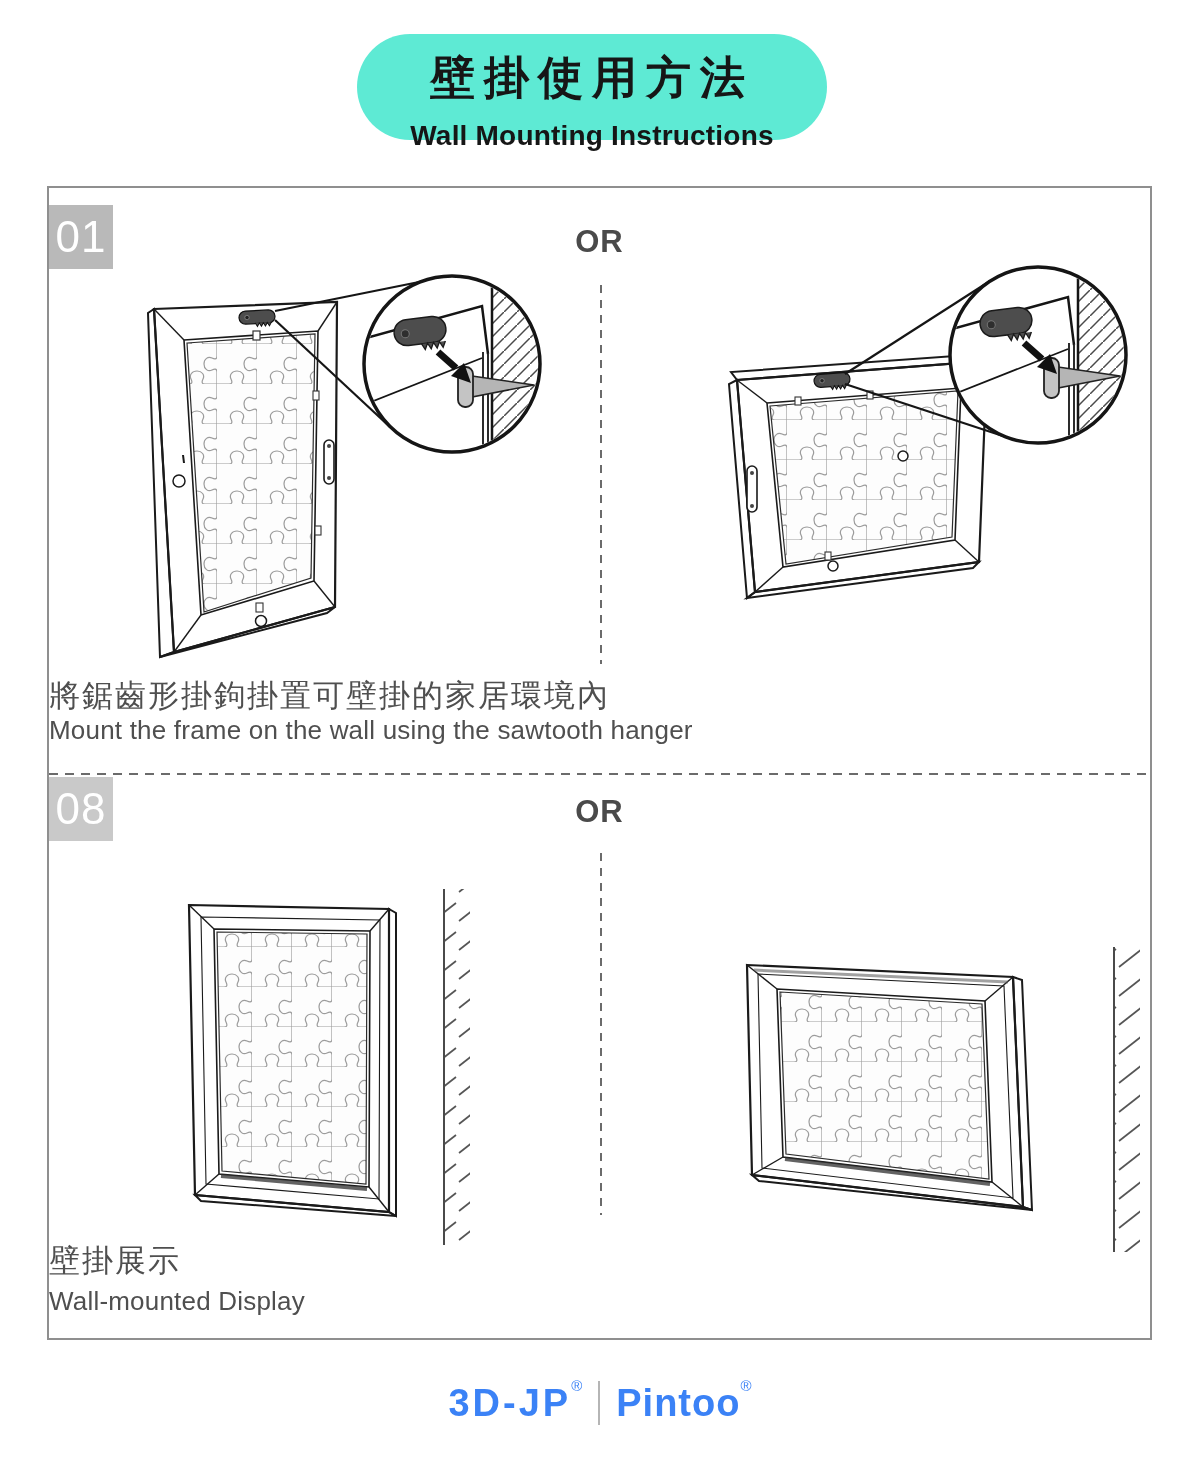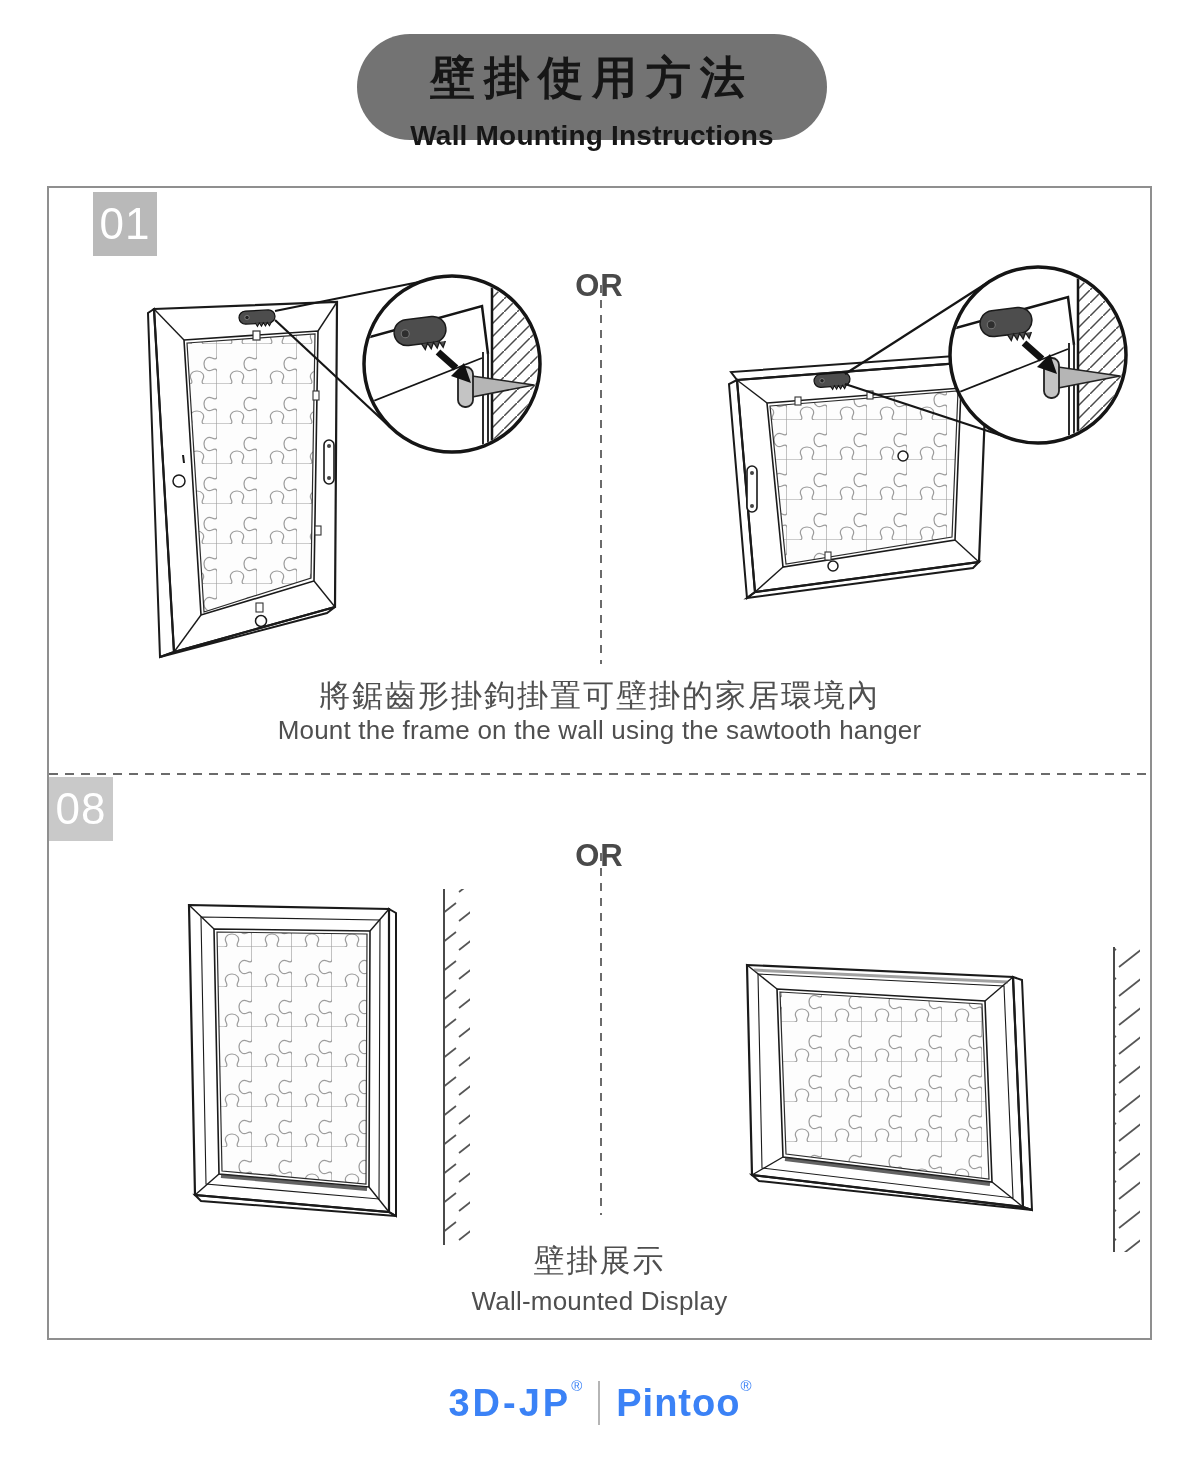--- a/index.html
+++ b/index.html
@@ -1,40 +1,40 @@
 <!DOCTYPE html>
 <html><head>
 <meta charset="utf-8">
 <style>
   html,body{margin:0;padding:0;background:#fff;}
   body{width:1200px;height:1470px;position:relative;font-family:"Liberation Sans",sans-serif;color:#1c1c1c;}
   .page{position:absolute;inset:0;}
 
   
-  .title-pill{position:absolute;left:357px;top:34px;width:470px;height:106px;background:#737373;border-radius:56px;text-align:center;}
+  .title-pill{position:absolute;left:357px;top:34px;width:470px;height:106px;background:#5eead4;border-radius:56px;text-align:center;}
   .title-zh{margin-top:14px;font-size:45px;font-weight:700;letter-spacing:9px;color:#161616;}
   .title-en{margin-top:12px;font-size:28px;font-weight:700;color:#161616;letter-spacing:0.2px;}
 
   
   .main-box{position:absolute;left:47px;top:186px;width:1105px;height:1154px;border:2px solid #8f8f8f;box-sizing:border-box;background:#fff;}
 
   .badge{position:absolute;left:0;width:64px;height:64px;color:#fff;font-size:44px;display:flex;align-items:center;justify-content:center;letter-spacing:1px;}
-  .badge-01{top:4px;background:#b9b9b9;margin-left:44px;}
+  .badge-01{top:17px;background:#b9b9b9;}
   .badge-02{top:589px;background:#c9c9c9;}
 
-  .or-label{position:absolute;left:0;width:100%;text-align:center;font-size:31px;font-weight:700;color:#4a4a4a;letter-spacing:1px;margin-top:44px;}
+  .or-label{position:absolute;left:0;width:100%;text-align:center;font-size:31px;font-weight:700;color:#4a4a4a;letter-spacing:1px;}
   .or-01{top:36px;}
   .or-02{top:606px;}
 
   .vdash{position:absolute;left:551px;width:2px;background:repeating-linear-gradient(to bottom,#6b6b6b 0 8px,transparent 8px 15px);}
   .vdash-01{top:97px;height:379px;}
   .vdash-02{top:665px;height:362px;}
   .hdash{position:absolute;left:0;top:585px;width:100%;height:2px;background:repeating-linear-gradient(to right,#6b6b6b 0 9px,transparent 9px 16px);}
 
-  .caption{position:absolute;left:0;width:100%;text-align:center;color:#4f4f4f;}
+  .caption{position:absolute;left:0;width:100%;text-align:left;color:#4f4f4f;}
   .cap-zh{font-size:31px;letter-spacing:2px;}
   .cap-en{font-size:26px;letter-spacing:0.2px;}
   .cap01-zh{top:487px;}
   .cap01-en{top:527px;}
   .cap02-zh{top:1052px;}
   .cap02-en{top:1098px;}
 
   .illus{position:absolute;}
   .illus-a{left:88px;top:76px;}
   .illus-b{left:658px;top:72px;}

